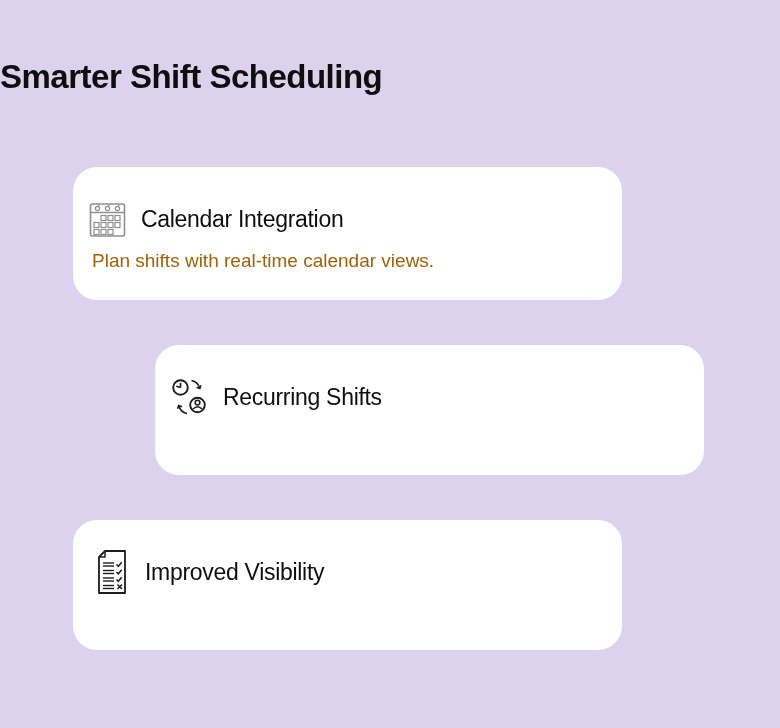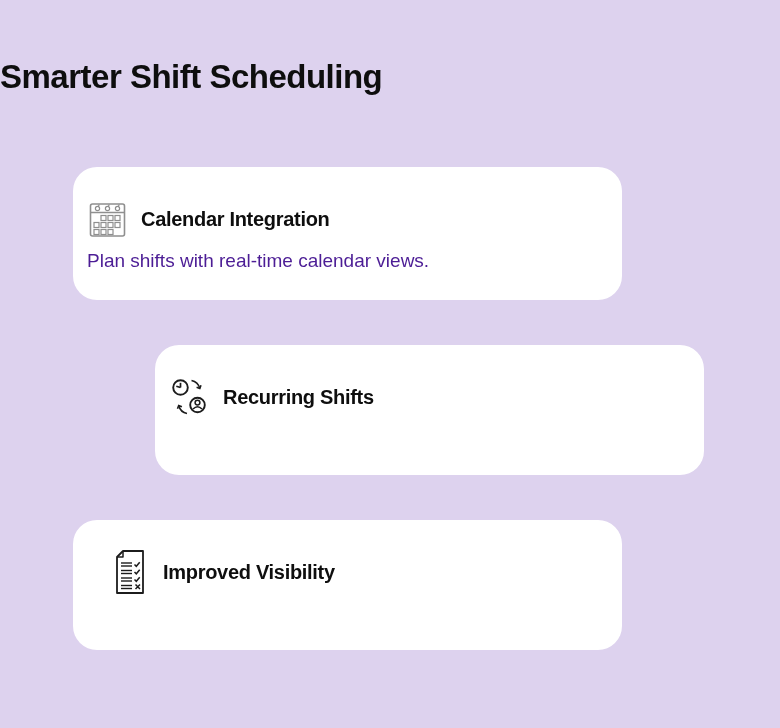--- a/index.html
+++ b/index.html
@@ -30,45 +30,46 @@
     position: absolute;
     background: #ffffff;
     border-radius: 24px;
     width: 549px;
     height: 133px;
     box-sizing: border-box;
     padding: 30px 24px 0 14px;
   }
   .card-1 { left: 73px;  top: 167px; }
   .card-2 { left: 155px; top: 345px; height: 130px; }
-  .card-3 { left: 73px;  top: 520px; height: 130px; padding-left: 36px; }
+  .card-3 { left: 73px;  top: 520px; height: 130px; padding-left: 18px; }
   .card-header {
     display: flex;
     align-items: center;
     gap: 12px;
   }
   .card-icon {
     width: 42px;
     height: 44px;
     flex: 0 0 auto;
     display: flex;
     align-items: center;
     justify-content: center;
   }
   .card-heading {
-    font-size: 20px;
-    font-weight: bold;
+    font-size: 23px;
+    font-weight: normal;
     letter-spacing: -0.3px;
     color: #0e0e0e;
     white-space: nowrap;
   }
   .card-description {
     margin-top: 9px;
+    margin-left: 5px;
     font-size: 19px;
-    color: #4c1d95;
+    color: #a16207;
     white-space: nowrap;
   }
   svg { display: block; }
 </style>
 </head>
 <body>
 
 <div class="page-title">Smarter Shift Scheduling</div>
 
 <div class="card card-1">

